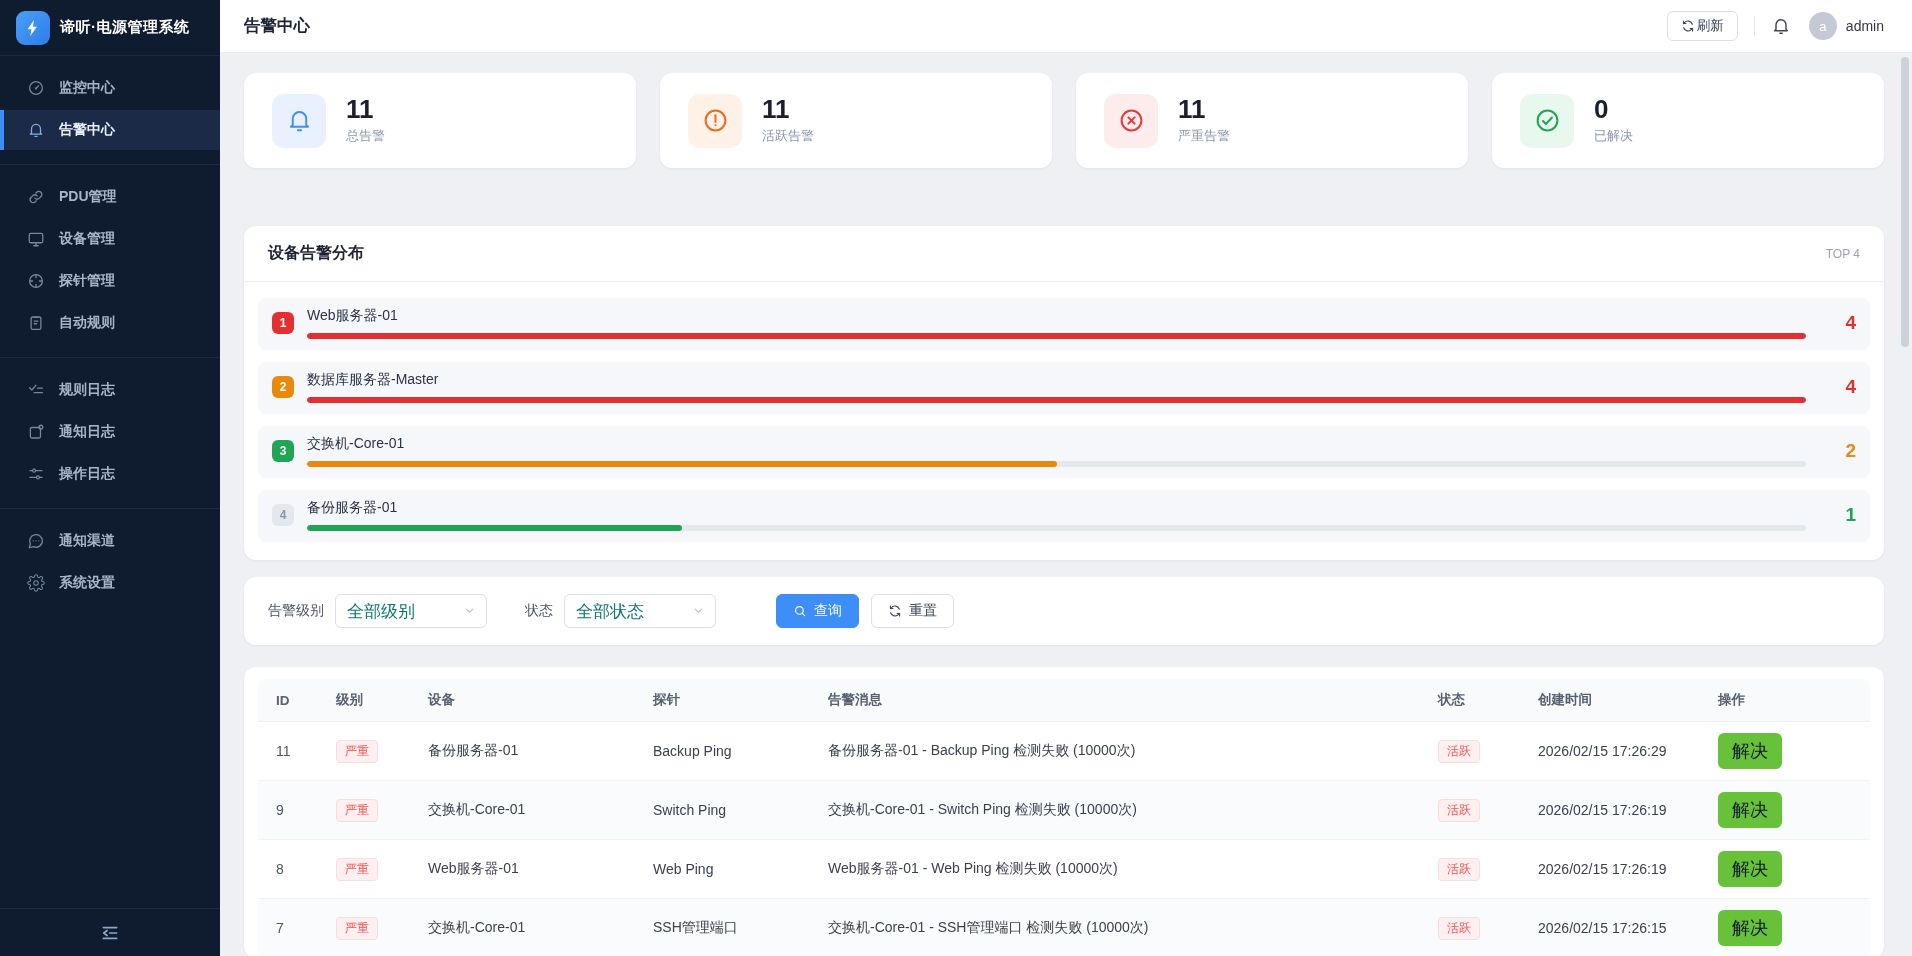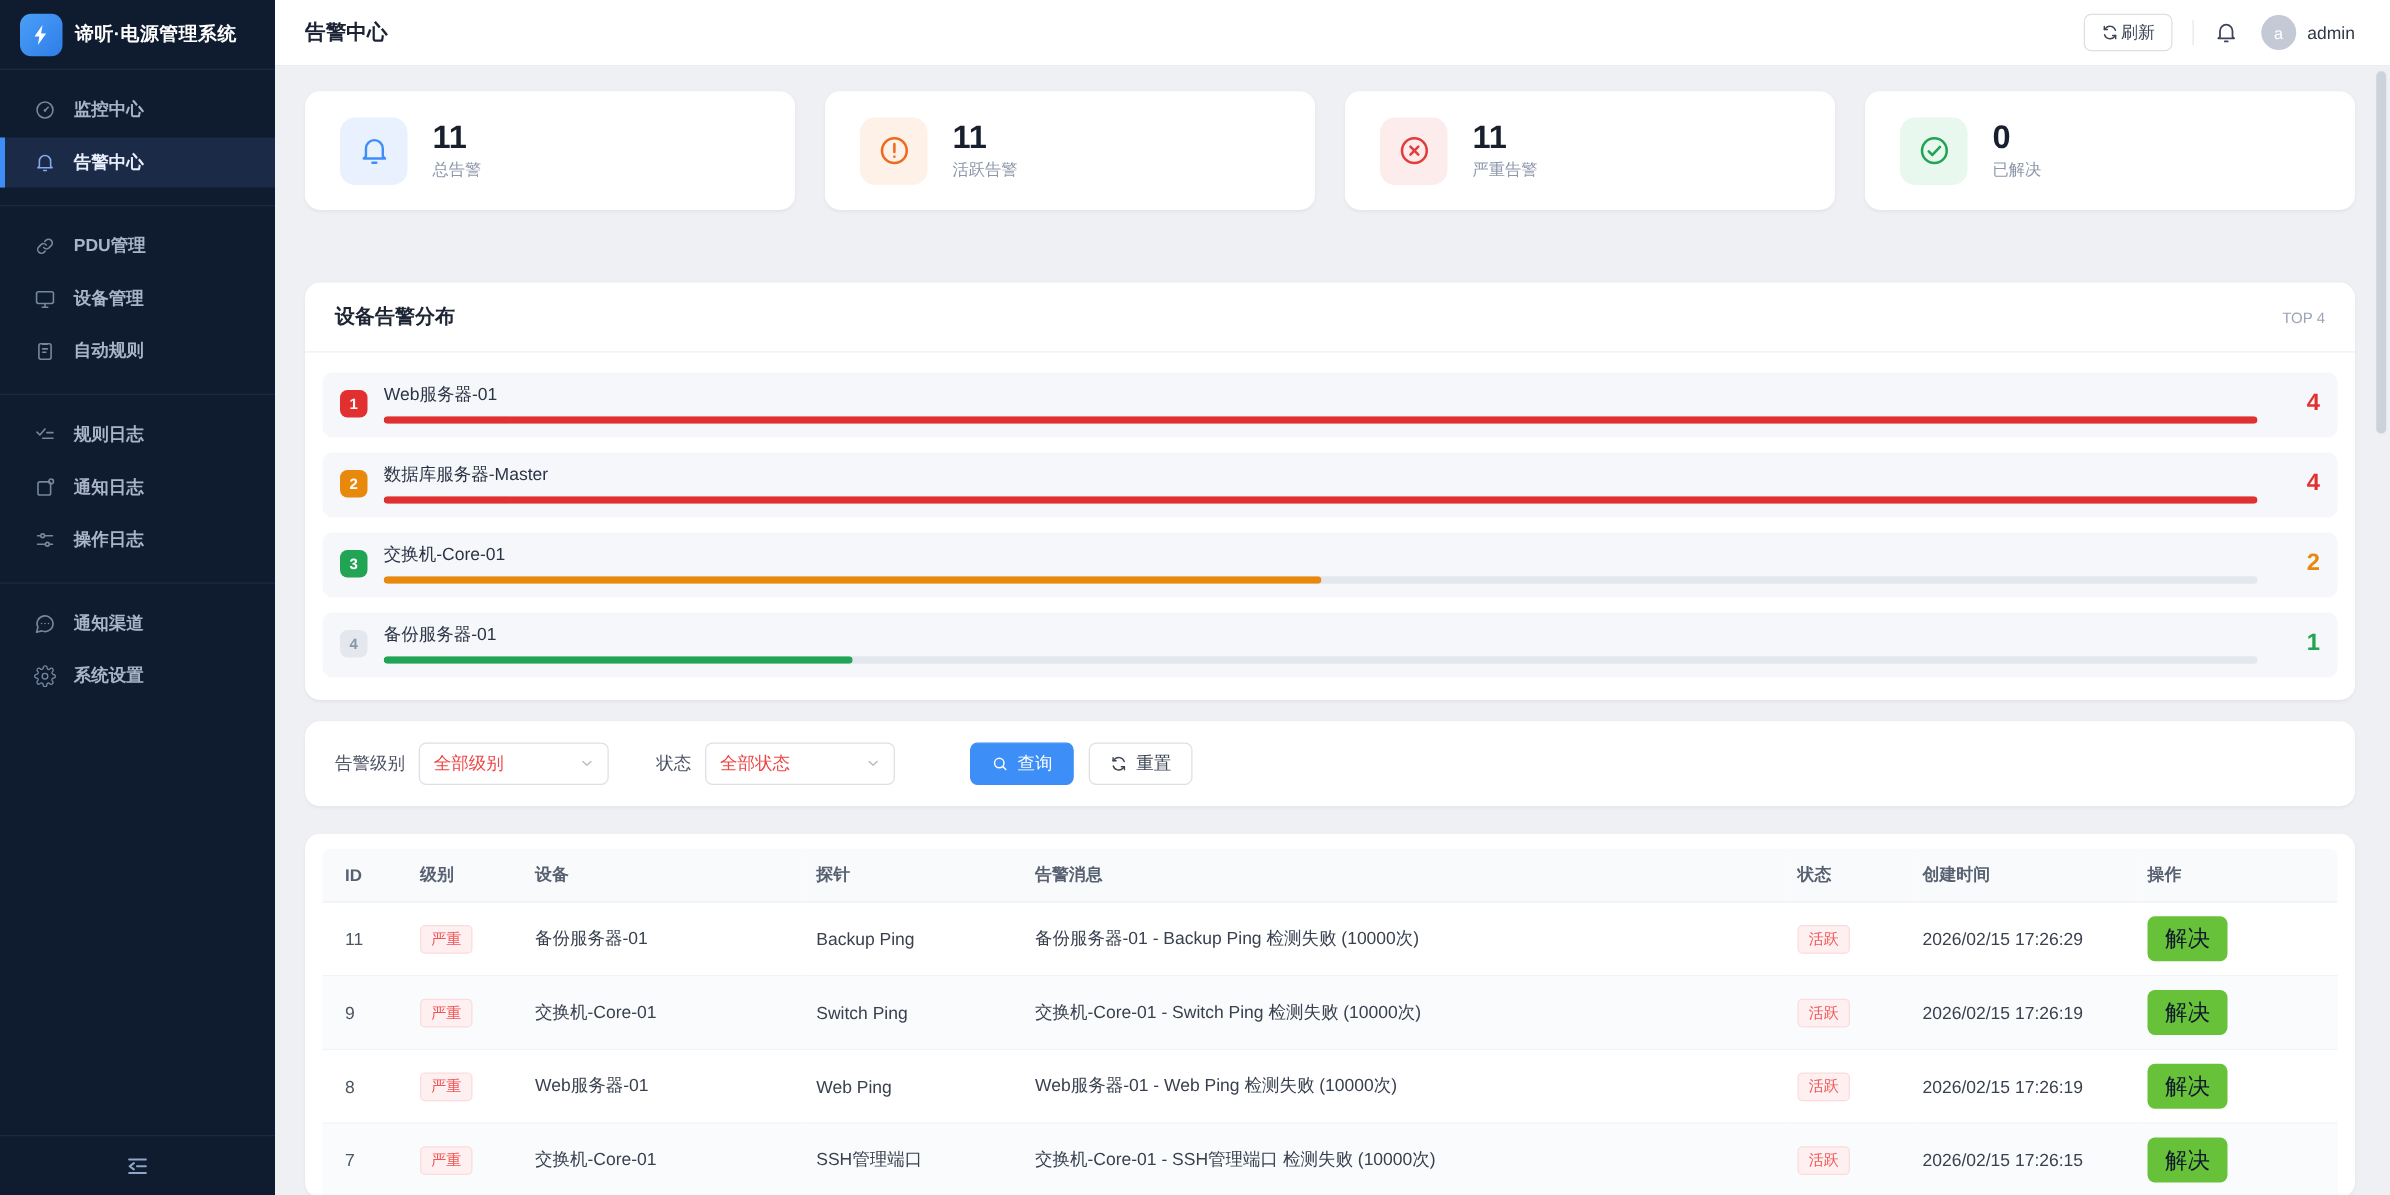--- a/index.html
+++ b/index.html
@@ -86,21 +86,21 @@
   .dist-fill { height:6px; border-radius:3px; }
   .dist-count { width:34px; margin-left:16px; text-align:right;
     font-size:19px; font-weight:bold; }
 
   
   .filter-card { margin-top:17px; padding:17px 24px; display:flex; align-items:center; }
   .f-label { font-size:14px; color:#4a5362; margin-right:11px; }
   .f-select { width:152px; height:34px; border:1px solid #dcdfe6; border-radius:6px;
     background:#fff; display:flex; align-items:center; justify-content:space-between;
     padding:0 9px 0 11px; cursor:pointer; margin-right:38px; }
-  .f-select .ph { font-size:14px; color:#ef4444; }
+  .f-select .ph { font-size:17px; color:#0f766e; }
   .f-select svg { width:13px; height:13px; color:#b4bac4; }
   .btn { height:34px; border-radius:6px; font-size:14px; display:flex;
     align-items:center; gap:7px; cursor:pointer; padding:0 16px; }
   .btn svg { width:14px; height:14px; }
   .btn-primary { background:#3e8ef7; border:1px solid #3e8ef7; color:#fff; margin-left:22px; }
   .btn-plain { background:#fff; border:1px solid #dcdfe6; color:#3c4555; margin-left:12px; }
 
   
   .table-card { margin-top:22px; padding:12px 14px 0; }
   table { width:100%; border-collapse:collapse; table-layout:fixed; }
@@ -167,20 +167,29 @@
             <span>PDU管理</span>
           </div>
           <div class="nav-item">
             <span class="nicon">
               <svg viewBox="0 0 24 24" fill="none" stroke="currentColor" stroke-width="1.7" stroke-linecap="round" stroke-linejoin="round">
                 <rect x="3" y="4.5" width="18" height="12.5" rx="2"></rect>
                 <path d="M9 21h6M12 17.5V21"></path>
               </svg>
             </span>
             <span>设备管理</span>
+          </div>
+          <div class="nav-item">
+            <span class="nicon">
+              <svg viewBox="0 0 24 24" fill="none" stroke="currentColor" stroke-width="1.7" stroke-linecap="round" stroke-linejoin="round">
+                <circle cx="12" cy="12" r="8.5"></circle>
+                <path d="M12 3.5V7.5M12 16.5v4M3.5 12h4M16.5 12h4"></path>
+              </svg>
+            </span>
+            <span>探针管理</span>
           </div>
           <div class="nav-item">
             <span class="nicon">
               <svg viewBox="0 0 24 24" fill="none" stroke="currentColor" stroke-width="1.7" stroke-linecap="round" stroke-linejoin="round">
                 <rect x="5.5" y="4" width="13" height="16.5" rx="2"></rect>
                 <path d="M9.5 4.5h5M9.5 9.5h5M9.5 13h3.5"></path>
               </svg>
             </span>
             <span>自动规则</span>
           </div>

